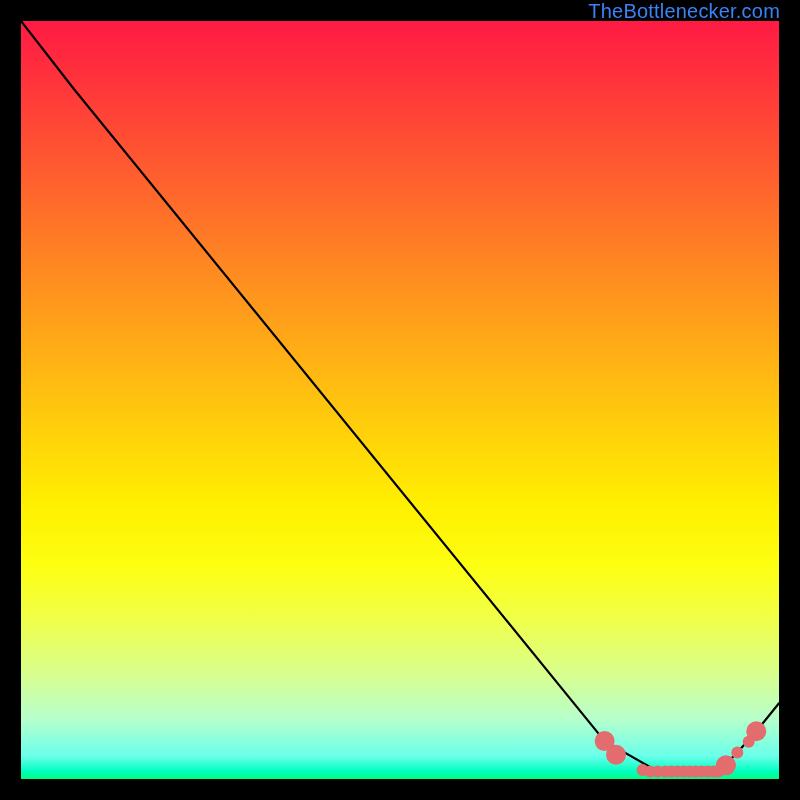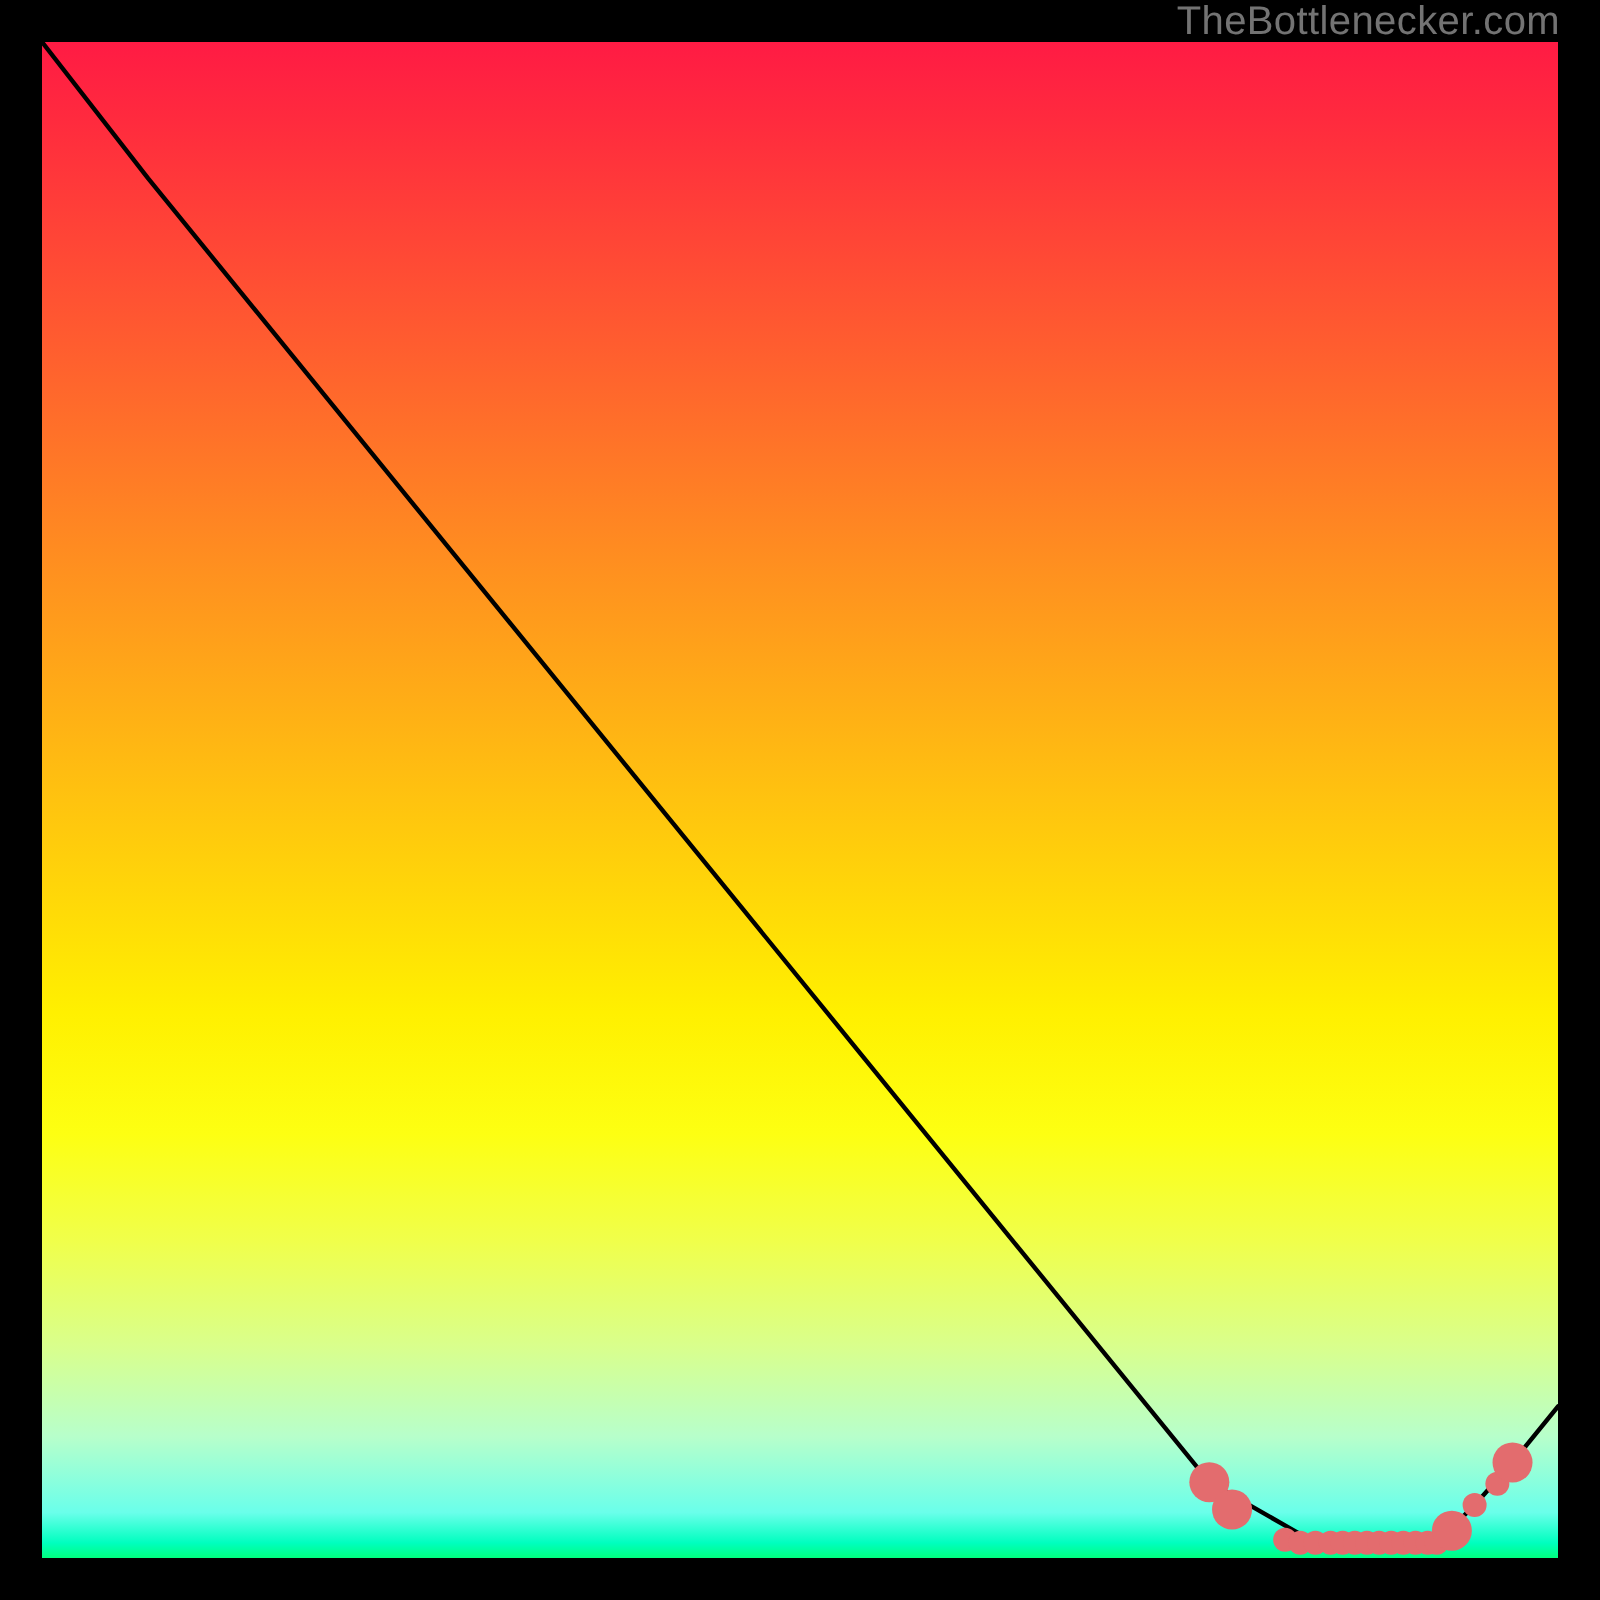--- a/index.html
+++ b/index.html
@@ -44,21 +44,21 @@
     width: 758px;
     height: 758px;
     pointer-events: none;
   }
   .watermark {
     position: absolute;
     top: 0px;
     right: 20px;
     font-family: Arial, Helvetica, sans-serif;
     font-size: 20px;
-    color: #737373;
+    color: #3b82f6;
     letter-spacing: 0.2px;
   }
 </style>
 </head>
 <body>
 
 <div class="figure">
 
   <div class="plot-area"></div>
 

